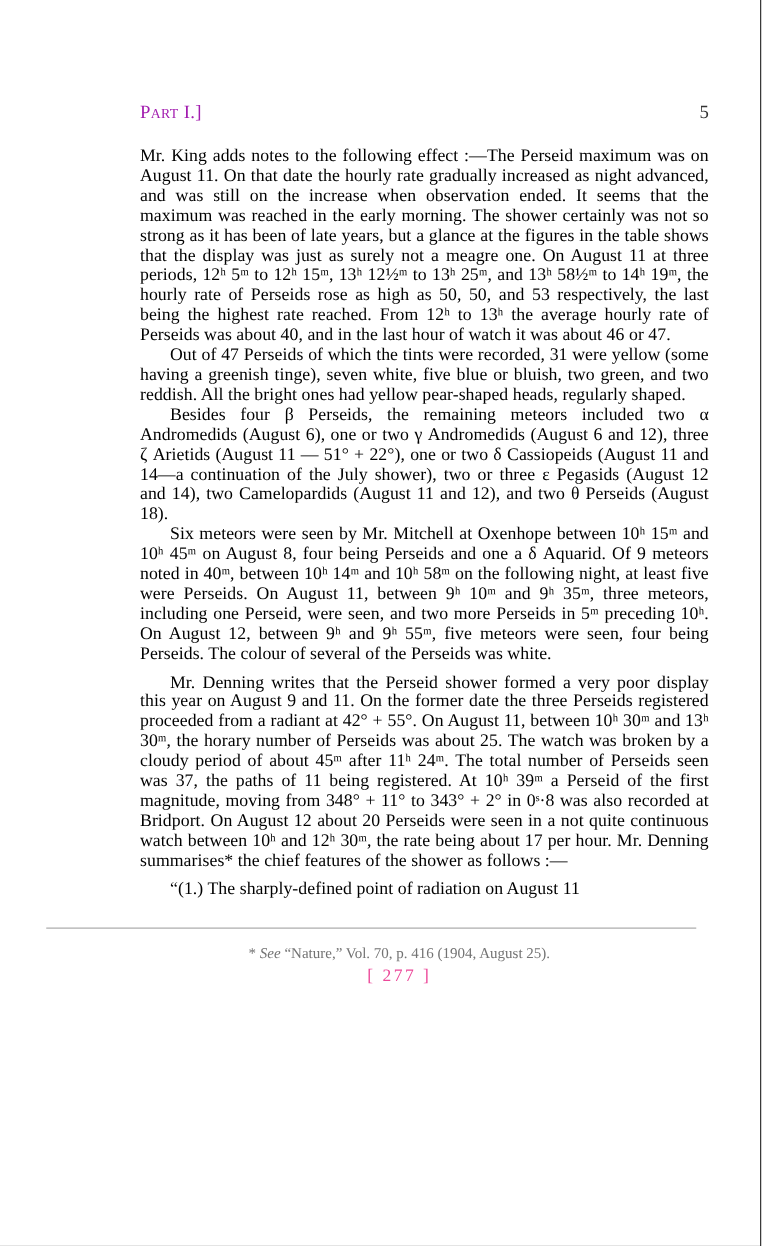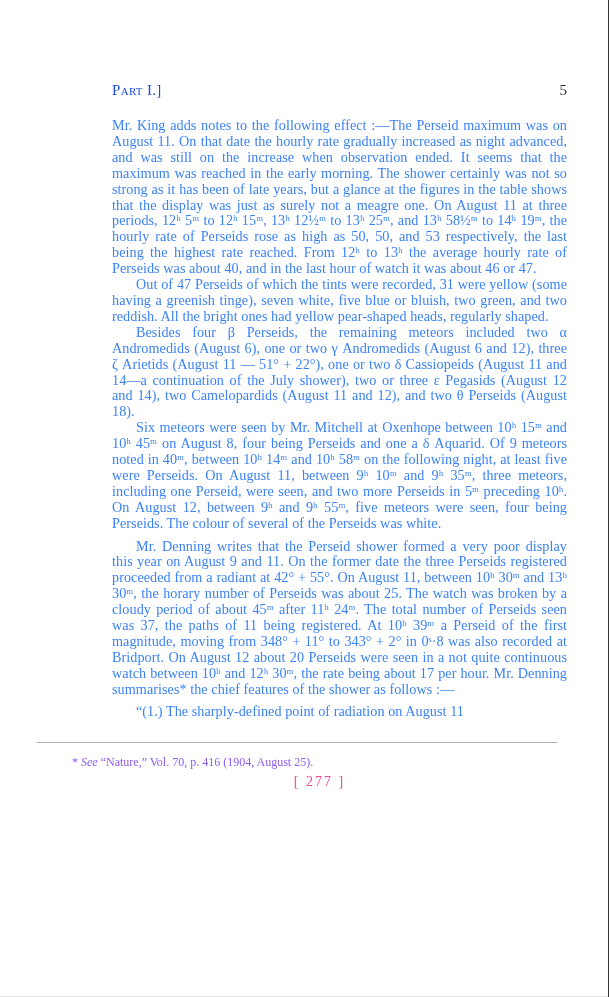--- a/index.html
+++ b/index.html
@@ -42,39 +42,39 @@
       justify-content: space-between;
       align-items: baseline;
       font-family: "Liberation Serif", serif;
       height: 22px;
       margin-bottom: 14px;
     }
     .rh-left {
       font-size: 15px;
       font-variant: small-caps;
       letter-spacing: 0.3px;
-      color: #1d4ed8;
+      color: #a21caf;
     }
     .rh-center {
       font-size: 10.5px;
       letter-spacing: 1.2px;
       text-transform: uppercase;
       color: #333;
       margin-left: 16px;
     }
     .rh-right {
       font-size: 15px;
       color: #333;
     }
     .body-text {
       font-family: "Liberation Serif", serif;
       font-size: 14.2px;
       line-height: 15.9px;
       text-align: justify;
-      color: #3b82f6;
+      color: #000000;
       letter-spacing: 0.05px;
     }
     .para {
       margin: 0;
       text-indent: 0;
     }
     .para.indent {
       text-indent: 24px;
     }
     .para.gap {
@@ -92,23 +92,24 @@
     .rule {
       margin: 22px 0 0 -75px;
       width: 520px;
       height: 1px;
       background: #8a8a8a;
       opacity: 0.7;
     }
     .footnote {
       font-family: "Liberation Serif", serif;
       font-size: 12px;
+      text-align: center;
       margin-top: 12px;
       margin-left: -40px;
-      color: #8b5cf6;
+      color: #737373;
     }
     .footnote i { font-style: italic; }
     .folio {
       font-family: "Liberation Serif", serif;
       font-size: 14px;
       text-align: center;
       margin-top: 4px;
       margin-left: -40px;
       letter-spacing: 2px;
       color: #ec4899;

